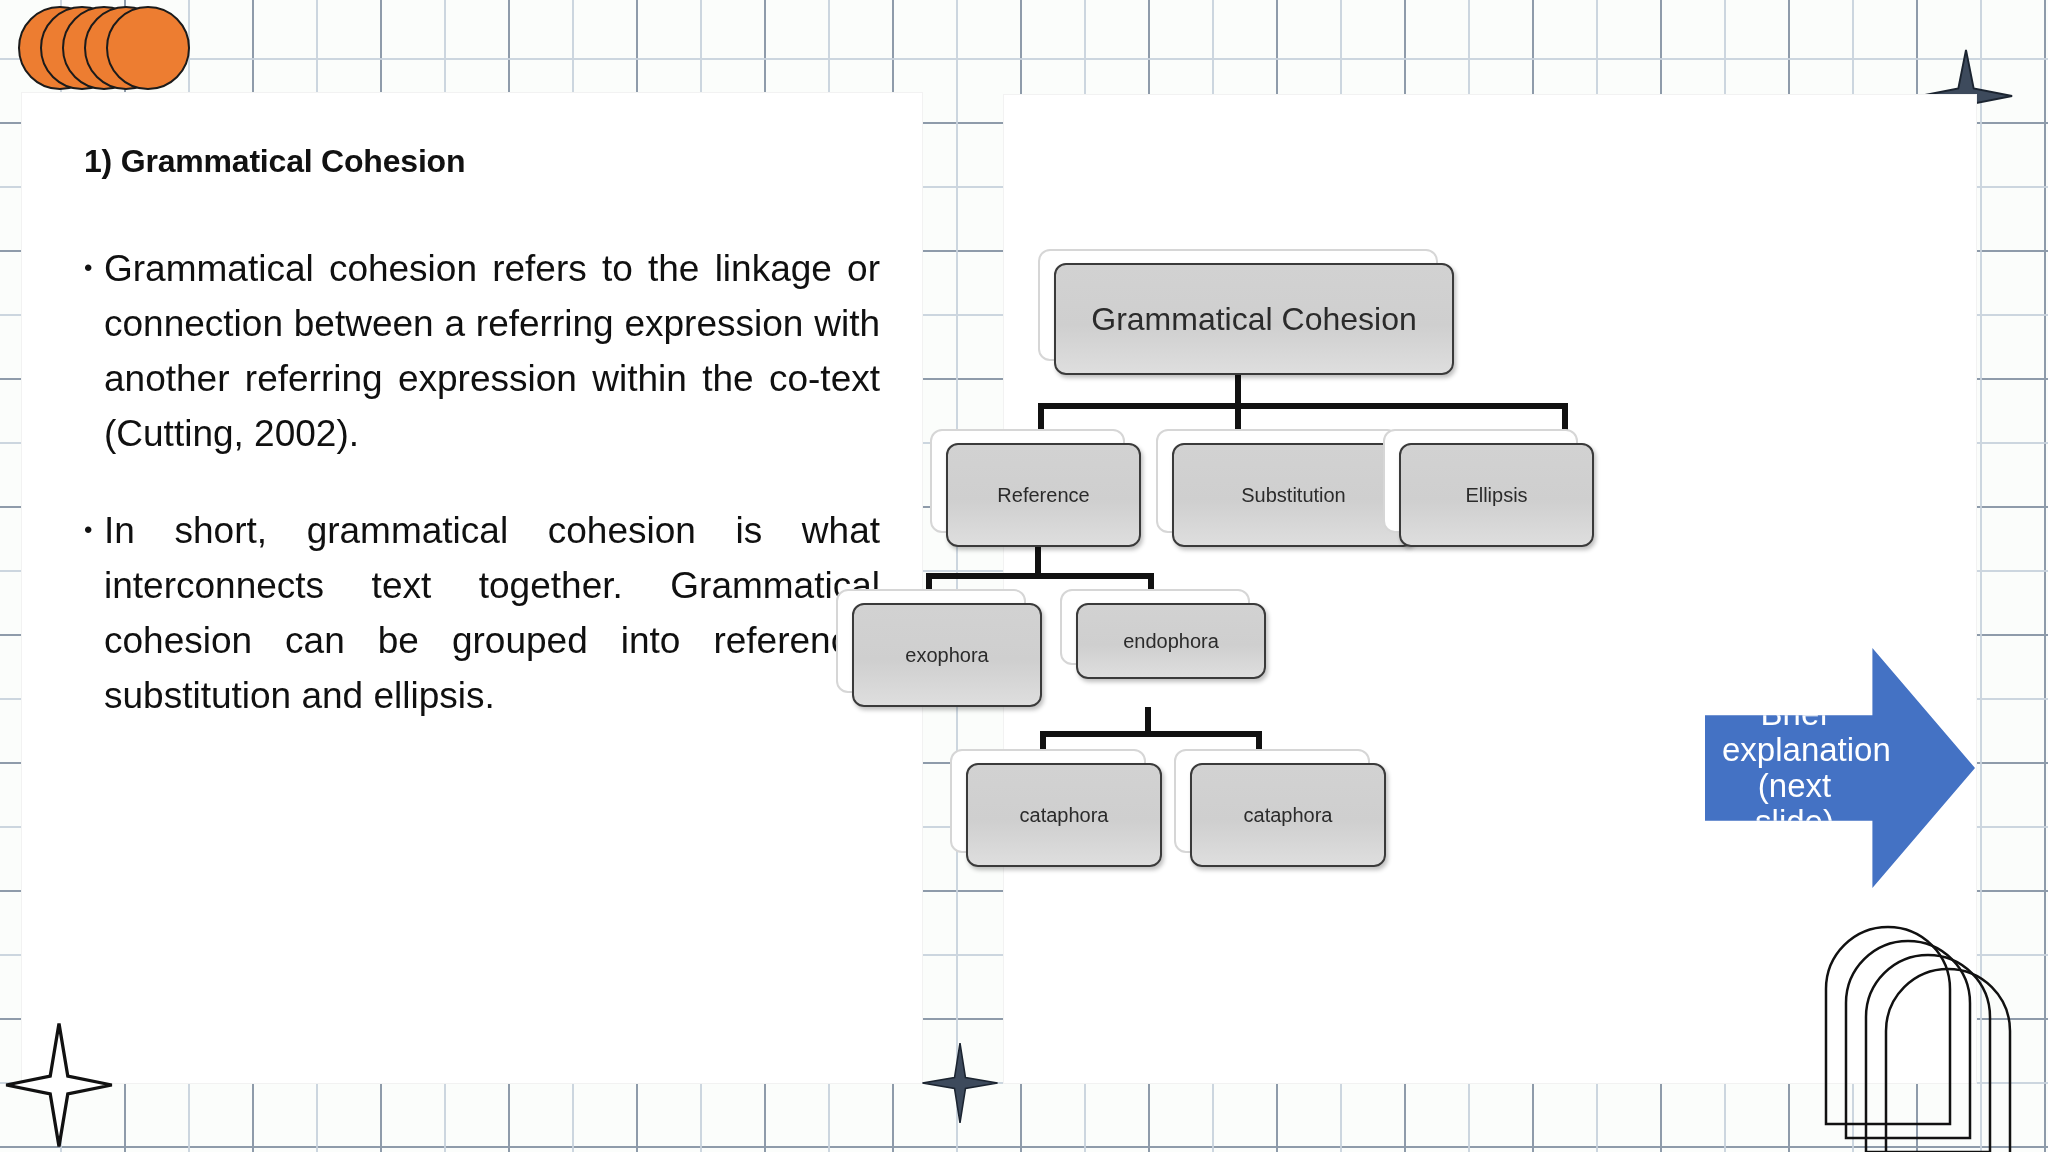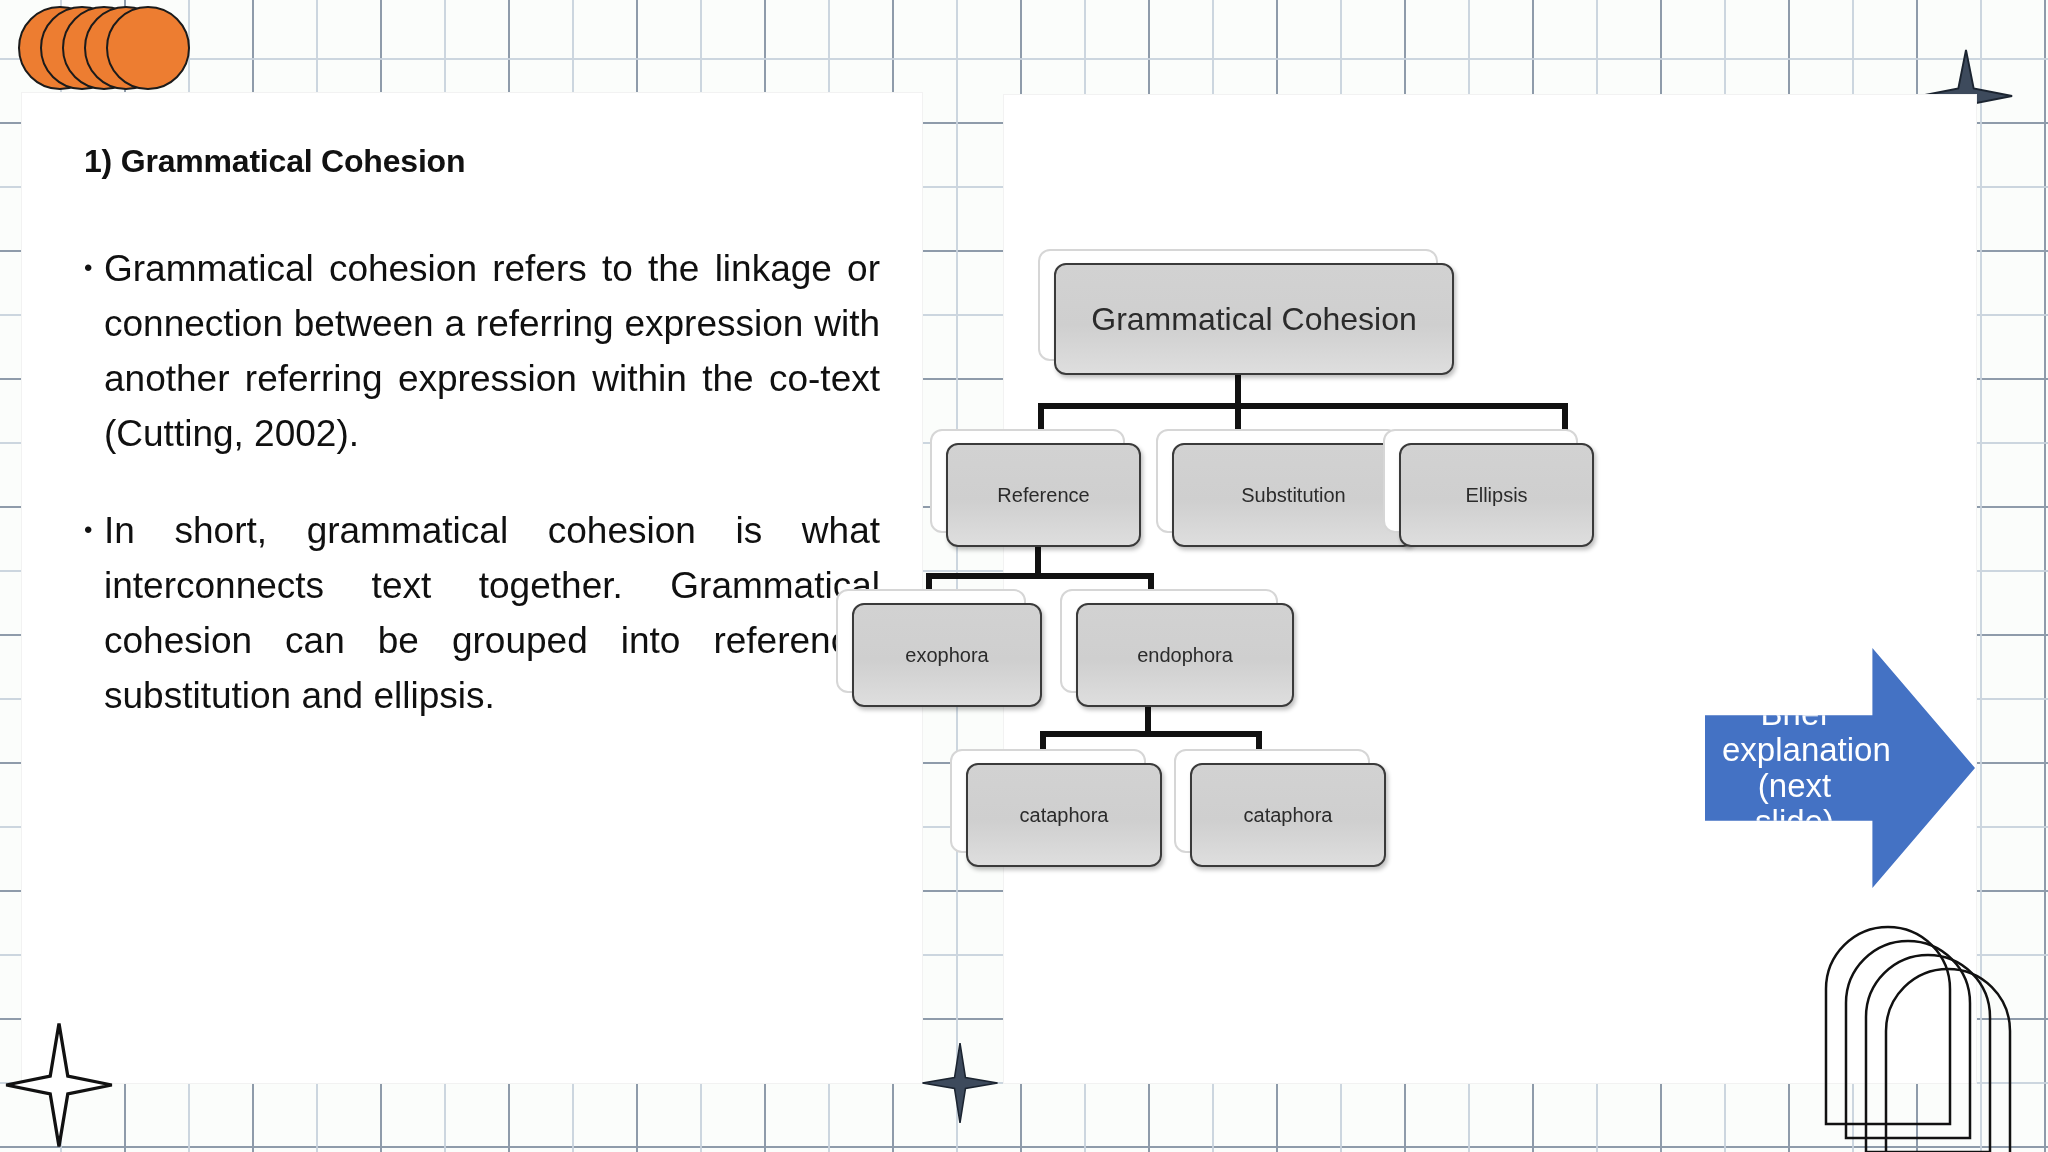--- a/index.html
+++ b/index.html
@@ -300,21 +300,21 @@
         </div>
       </div>
 
       <div class="node" style="left:-152px; top:508px; width:190px; height:104px;">
         <div class="back"></div>
         <div class="front">
           <span>exophora</span>
         </div>
       </div>
 
-      <div class="node" style="left:72px; top:508px; width:190px; height:104px;padding-left:28px;">
+      <div class="node" style="left:72px; top:508px; width:190px; height:76px;">
         <div class="back"></div>
         <div class="front">
           <span>endophora</span>
         </div>
       </div>
 
       <div class="node" style="left:-38px; top:668px; width:196px; height:104px;">
         <div class="back"></div>
         <div class="front">
           <span>cataphora</span>

